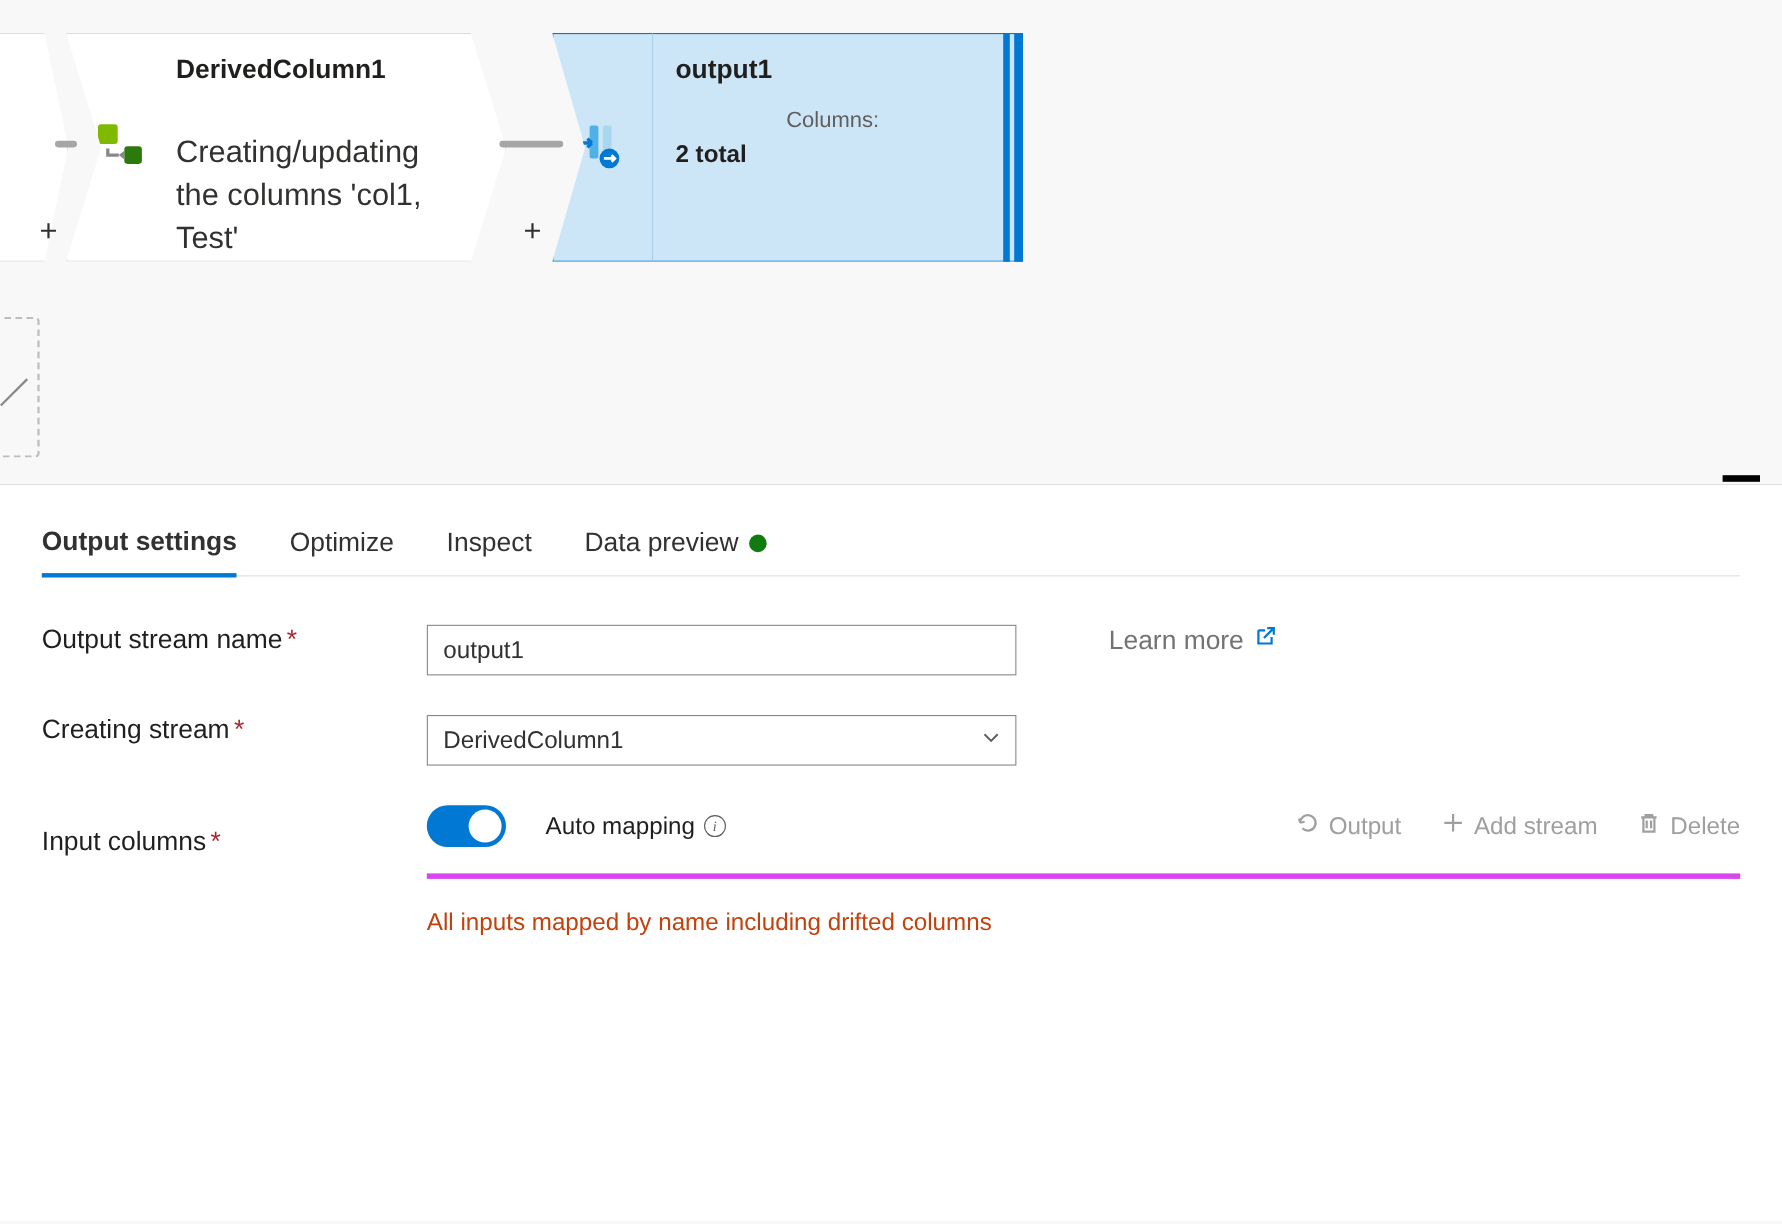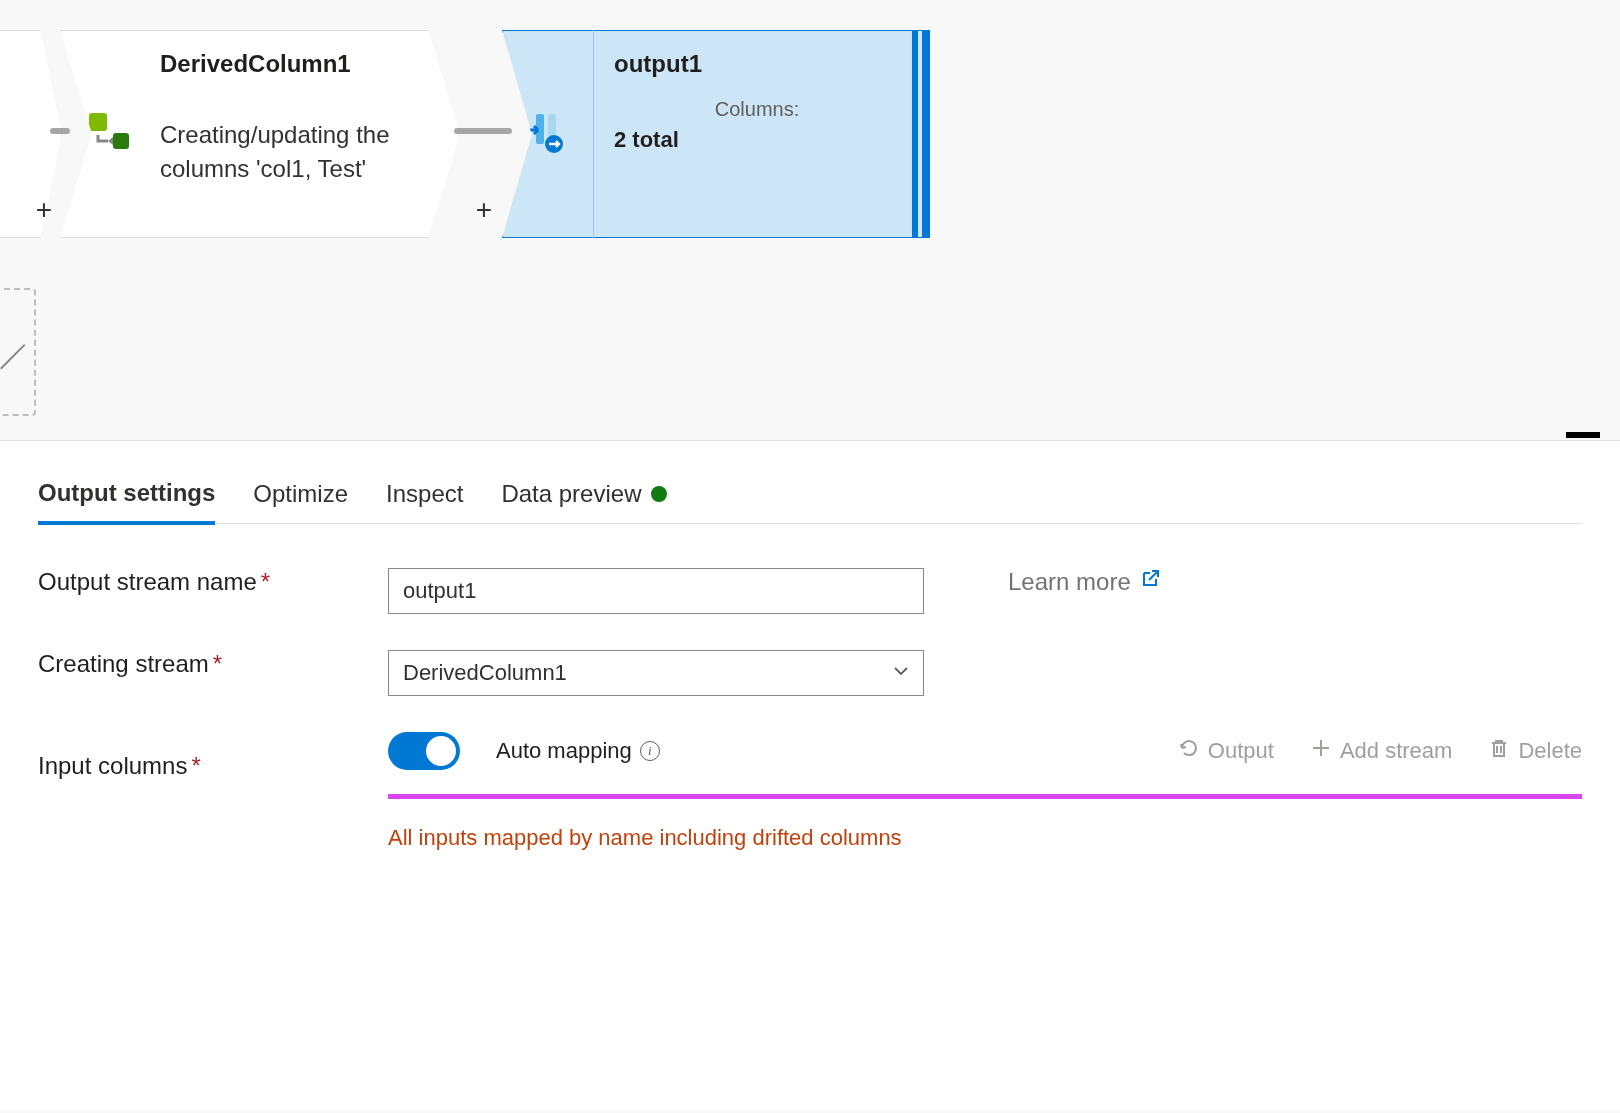--- a/index.html
+++ b/index.html
@@ -22,21 +22,21 @@
   .node {
     position: absolute;
     height: 208px;
   }
   .node-title {
     font-size: 24px;
     font-weight: 600;
     color: #201f1e;
   }
   .node-desc {
-    font-size: 24px;
+    font-size: 28px;
     color: #323130;
     line-height: 1.4;
     margin-top: 40px;
   }
   .node-sub {
     font-size: 20px;
     color: #605e5c;
     margin-top: 20px;
     text-align: center;
   }
@@ -192,21 +192,21 @@
 
   
   .panel {
     background: #fff;
     border-top: 1px solid #e1dfdd;
     padding: 30px 38px 40px 38px;
     height: 670px;
   }
   .tabs {
     display: flex;
-    gap: 38px;
+    gap: 48px;
     border-bottom: 1px solid #e1dfdd;
     margin-bottom: 44px;
   }
   .tab {
     font-size: 24px;
     color: #323130;
     padding: 8px 0 14px 0;
     cursor: pointer;
     display: flex;
     align-items: center;

